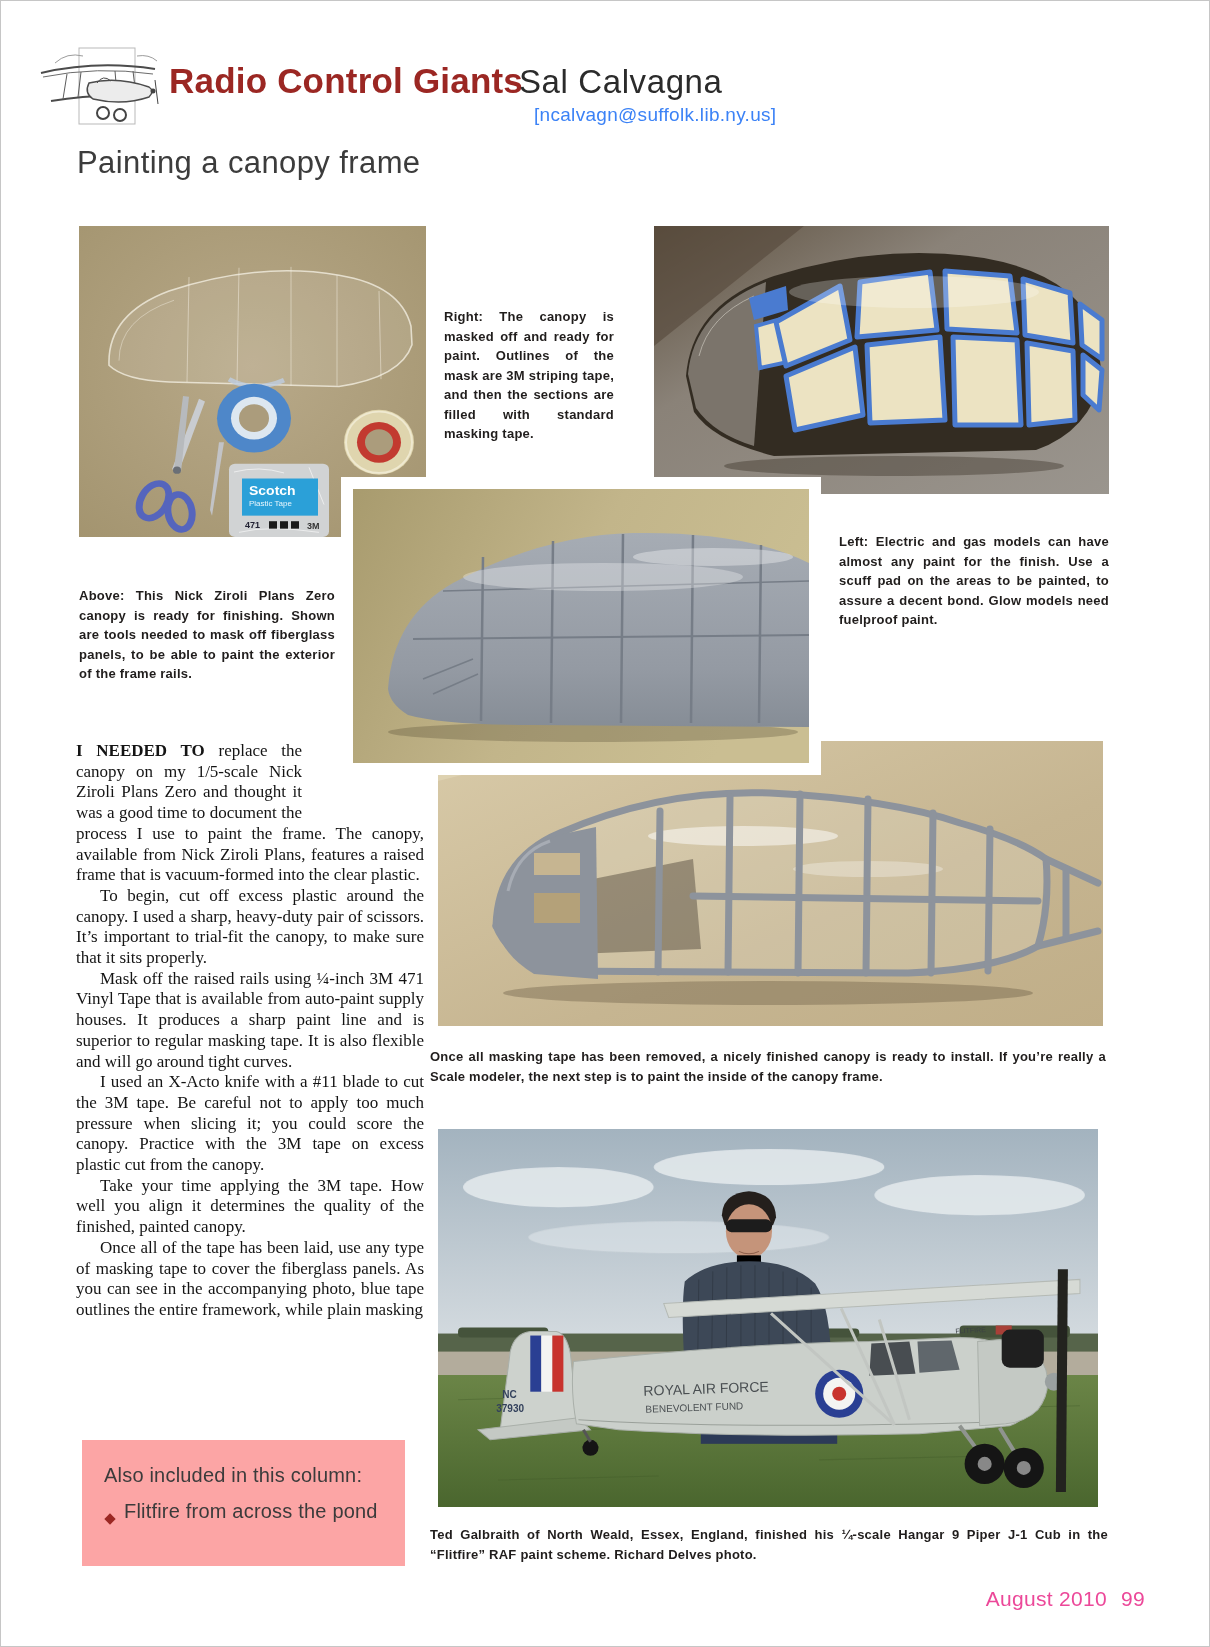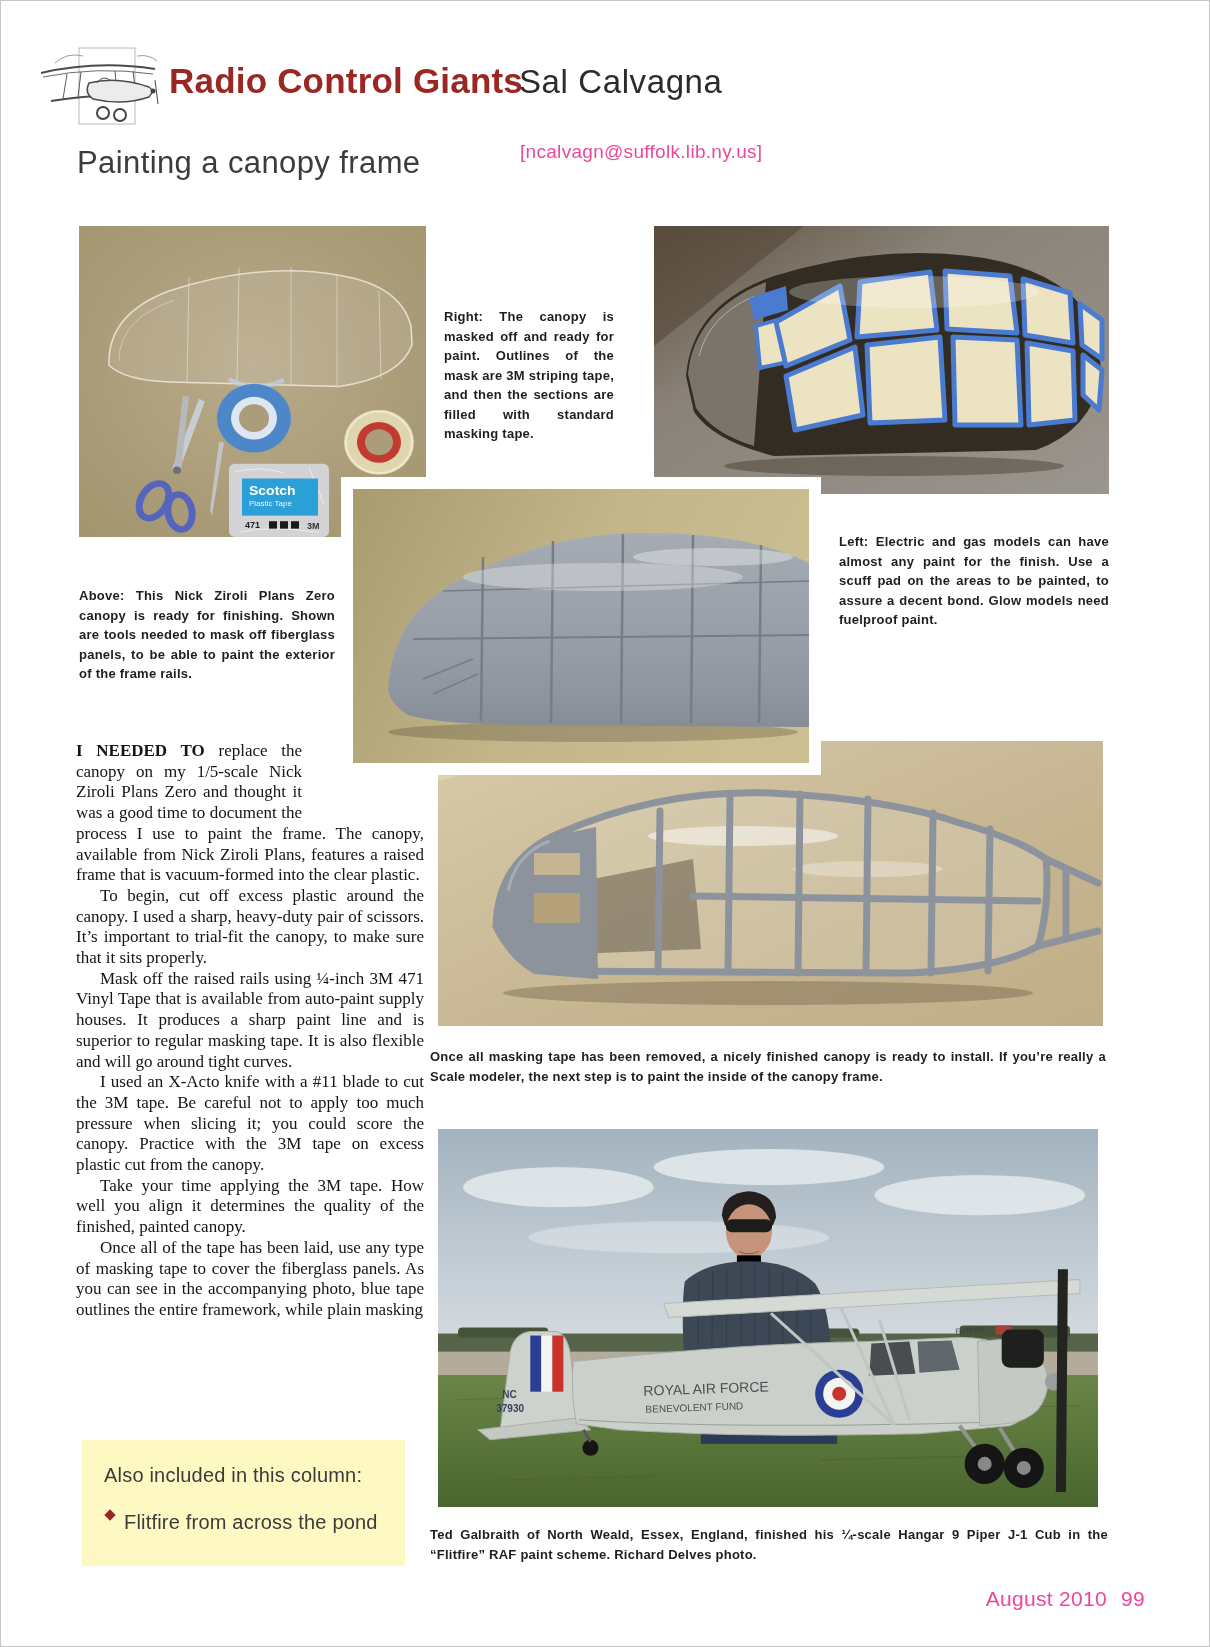--- a/index.html
+++ b/index.html
@@ -5,38 +5,38 @@
   html,body{margin:0;padding:0;background:#e9e9e9;}
   .page{
     position:relative;width:1210px;height:1647px;margin:0 auto;
     background:#fff;border:1px solid #c6c6c6;box-sizing:border-box;overflow:hidden;
     font-family:"Liberation Sans",sans-serif;
   }
   .abs{position:absolute;}
   
   .col-title{left:168px;top:60px;font-size:35px;font-weight:bold;color:#9b2723;letter-spacing:.2px;}
   .author{left:518px;top:62px;font-size:33px;color:#2b2b2b;letter-spacing:.6px;}
-  .email{left:519px;top:103px;font-size:19px;color:#ec4899;letter-spacing:.3px;margin-top:37px;}
+  .email{left:533px;top:103px;font-size:19px;color:#3b82f6;letter-spacing:.3px;}
   .art-title{left:76px;top:144px;font-size:31px;color:#3c3c3c;letter-spacing:.4px;}
   
   .cap{font-weight:bold;font-size:13px;line-height:19.5px;color:#201d1c;text-align:justify;letter-spacing:.25px;}
   
   .body-col{font-family:"Liberation Serif",serif;font-size:17px;line-height:20.7px;color:#141414;text-align:justify;}
   .body-col p{margin:0;}
   .body-col p.ind{text-indent:24px;}
   .wrap-spacer{float:right;width:122px;height:64px;}
   .leadin{font-weight:bold;}
   
   .photo{display:block;}
   .photo svg{display:block;width:100%;height:100%;}
   .photo3wrap{background:#fff;padding:12px;box-sizing:border-box;}
   
-  .gray-box{background:#fef9c3;box-sizing:border-box;padding:24px 0 0 22px;}
+  .gray-box{background:#fca5a5;box-sizing:border-box;padding:24px 0 0 22px;}
   .gray-box .heading{font-size:20px;color:#3b3b3b;letter-spacing:.2px;}
-  .gray-box .item{margin-top:24px;font-size:20px;color:#3b3b3b;display:flex;align-items:flex-start;letter-spacing:.2px;}
+  .gray-box .item{margin-top:13px;font-size:20px;color:#3b3b3b;display:flex;align-items:flex-end;letter-spacing:.2px;}
   .diamond{width:8px;height:8px;background:#9b2723;transform:rotate(45deg);margin:0 10px 0 2px;flex:0 0 auto;}
   
   .footer{right:64px;top:1586px;font-size:21px;color:#ec4899;letter-spacing:.3px;}
   .footer .pg{margin-left:14px;}
   svg text{font-family:"Liberation Sans",sans-serif;}
 </style>
 </head>
 <body>
 
 <div class="page">

